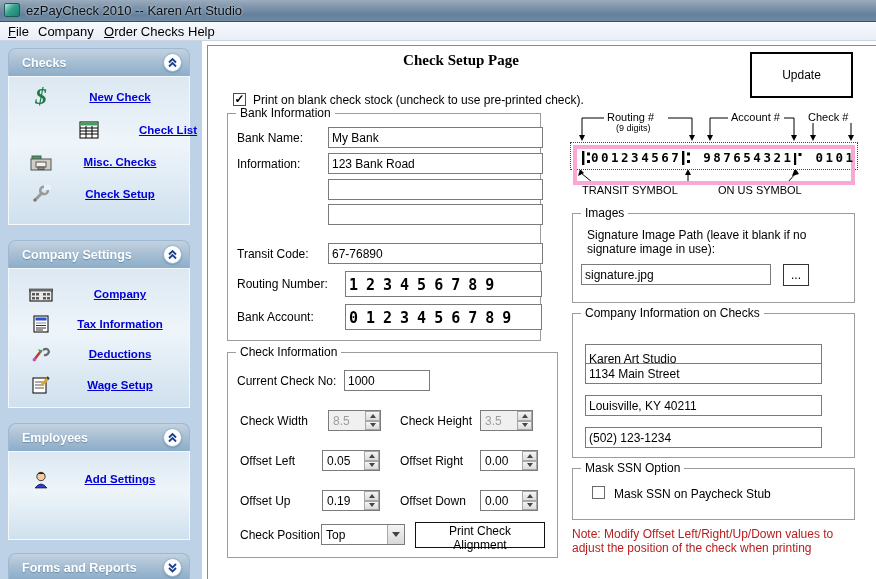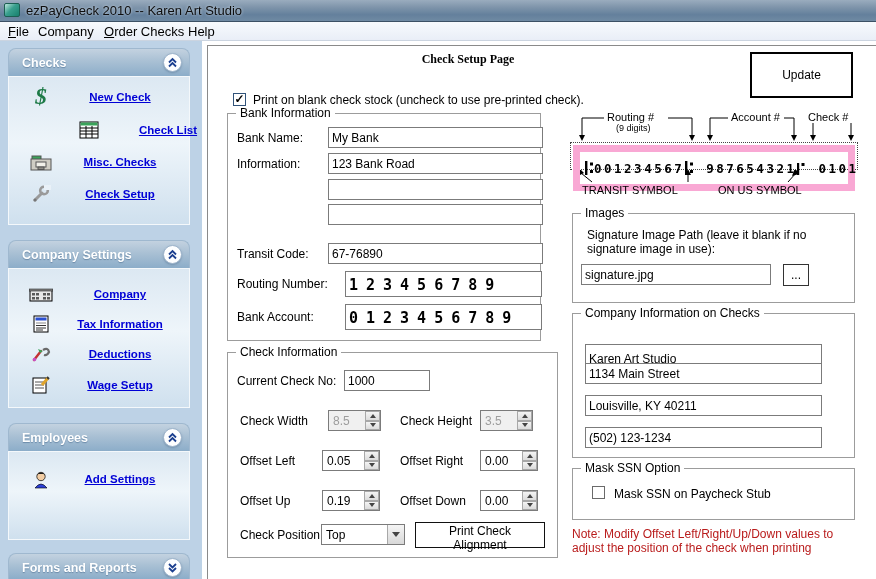--- a/index.html
+++ b/index.html
@@ -52,21 +52,21 @@
   .sb-item { position:absolute; left:0; width:100%; height:26px; }
   .sb-item .ic { position:absolute; left:14px; top:-2px; width:36px; height:26px; display:flex; align-items:center; justify-content:center; }
   .sb-item .lbl {
     position:absolute; left:46px; right:4px; top:5px; text-align:center;
     color:#0000d6; font-weight:bold; font-size:11.5px; text-decoration:underline; cursor:pointer; white-space:nowrap;
   }
   .dollar-glyph { font-family:"Liberation Serif", serif; font-style:italic; font-weight:bold; font-size:23px; color:#1d7a47; line-height:20px; }
 
   
   .main-panel { left:207px; top:45px; width:669px; height:534px; background:#fff; border-left:1px solid #8a8a8a; border-top:1px solid #8a8a8a; }
-  .page-title { left:322px; top:52px; width:292px; text-align:center; font-family:"Liberation Serif", serif; font-weight:bold; font-size:12px; }
+  .page-title { left:315px; top:52px; width:292px; text-align:center; font-family:"Liberation Serif", serif; font-weight:bold; font-size:15px; }
   .btn { position:absolute; background:#fff; border:1px solid #111; text-align:center; cursor:pointer; font-size:12px; font-family:"Liberation Sans",sans-serif; }
   .update-btn { left:750px; top:52px; width:103px; height:46px; line-height:27px; border-width:2px; border-color:#000; }
 
   .chkbox { position:absolute; width:13px; height:13px; background:#fff; border:1px solid #31537a; font-size:12px; line-height:11px; text-align:center; font-weight:bold; color:#000; }
 
   
   .gb { position:absolute; border:1px solid #9c9c9c; }
   .gb-t { position:absolute; left:8px; top:-8px; background:#fff; padding:0 4px; font-size:12px; white-space:nowrap; }
 
   .fl { position:absolute; font-size:12px; white-space:nowrap; }
@@ -91,21 +91,21 @@
   .dd .val { position:absolute; left:4px; top:3px; }
   .dd .dbtn { position:absolute; right:0; top:0; bottom:0; width:17px; background:linear-gradient(#f5f5f5,#d8d8d8); border-left:1px solid #a8a8a8; display:flex; align-items:center; justify-content:center; }
   .dd .dbtn .tri-down { border-left-width:4px; border-right-width:4px; border-top-width:5px; }
 
   
   .cs { left:570px; top:110px; width:292px; height:88px; }
   .cs-lbl { position:absolute; font-size:11px; white-space:nowrap; }
   .cs-sub { position:absolute; font-size:9px; white-space:nowrap; }
   .cs-svg { position:absolute; left:0; top:0; }
   .micr-strip { position:absolute; left:0; top:32px; width:288px; height:28px; border:1px dotted #444; padding:2px; background:#fff; }
-  .micr-inner { width:100%; height:100%; border:7px solid #f9a8d4; display:flex; align-items:center; padding:16px 4px; font-family:"DejaVu Sans Mono",monospace; font-weight:bold; font-size:12.5px; letter-spacing:2.5px; }
+  .micr-inner { width:100%; height:100%; border:4px solid #f9a8d4; display:flex; align-items:flex-end; padding:16px 4px; font-family:"DejaVu Sans Mono",monospace; font-weight:bold; font-size:12.5px; letter-spacing:2.5px; }
   .msym { display:inline-block; margin:0 1px; }
   .ml { margin-left:12px; }
 
   .note-text { position:absolute; color:#b91c1c; font-size:12px; white-space:nowrap; }
 
   svg { display:block; }
 </style>
 </head>
 <body>
 

